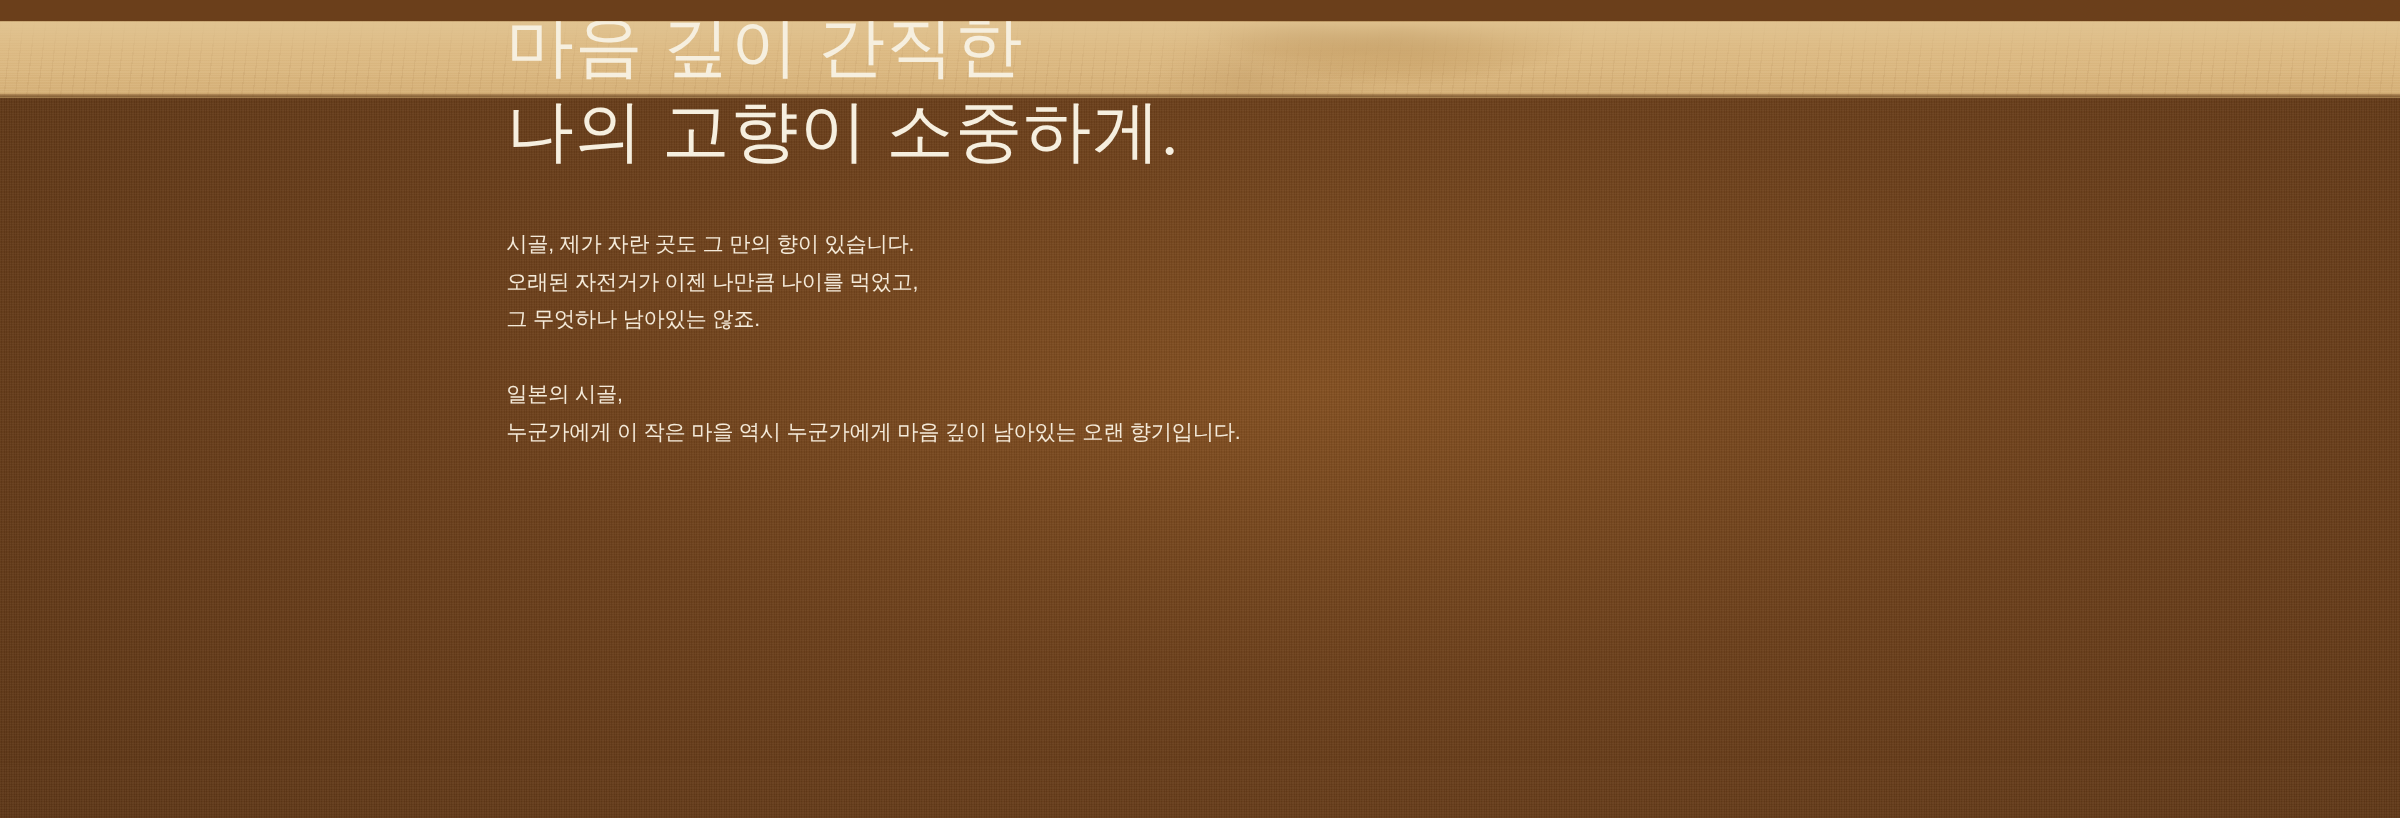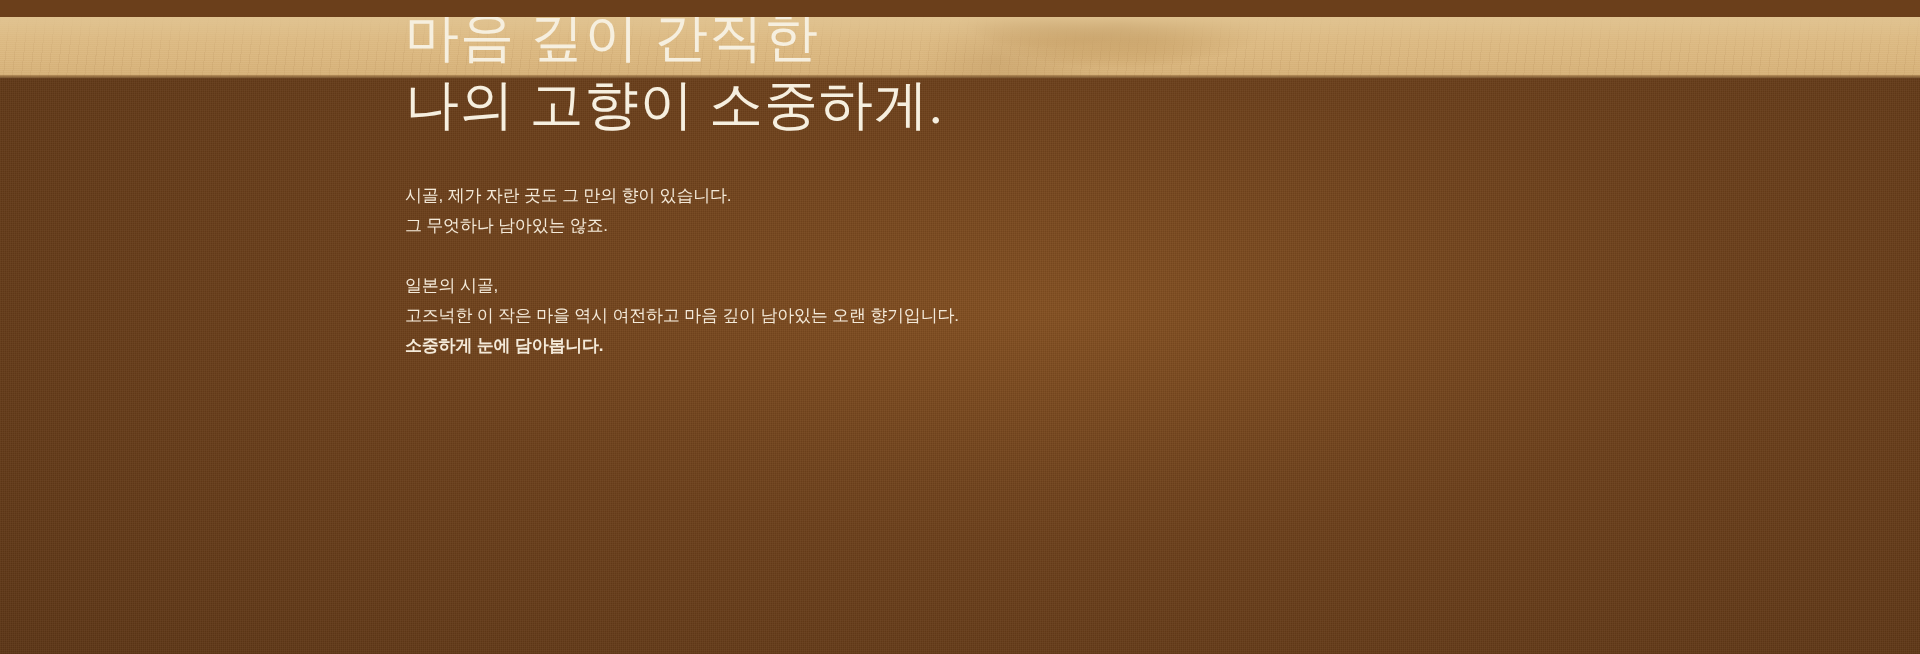--- a/index.html
+++ b/index.html
@@ -145,26 +145,26 @@
 
     <h1 class="headline">
       <span class="line-1">마음 깊이 간직한</span>
       <span class="line-2">나의 고향이 소중하게.</span>
     </h1>
 
     <div class="body-copy">
 
       <p>
         <span class="line">시골, 제가 자란 곳도 그 만의 향이 있습니다.</span>
+        <span class="line">오래된 자전거가 이젠 나만큼 나이를 먹었고,</span>
         <span class="line">그 무엇하나 남아있는 않죠.</span>
       </p>
 
       <div class="para-gap"></div>
 
       <p>
         <span class="line">일본의 시골,</span>
-        <span class="line">고즈넉한 이 작은 마을 역시 여전하고 마음 깊이 남아있는 오랜 향기입니다.</span>
-        <span class="line emphasis">소중하게 눈에 담아봅니다.</span>
+        <span class="line">누군가에게 이 작은 마을 역시 누군가에게 마음 깊이 남아있는 오랜 향기입니다.</span>
       </p>
 
     </div>
   </div>
 </div>
 
 </body></html>

